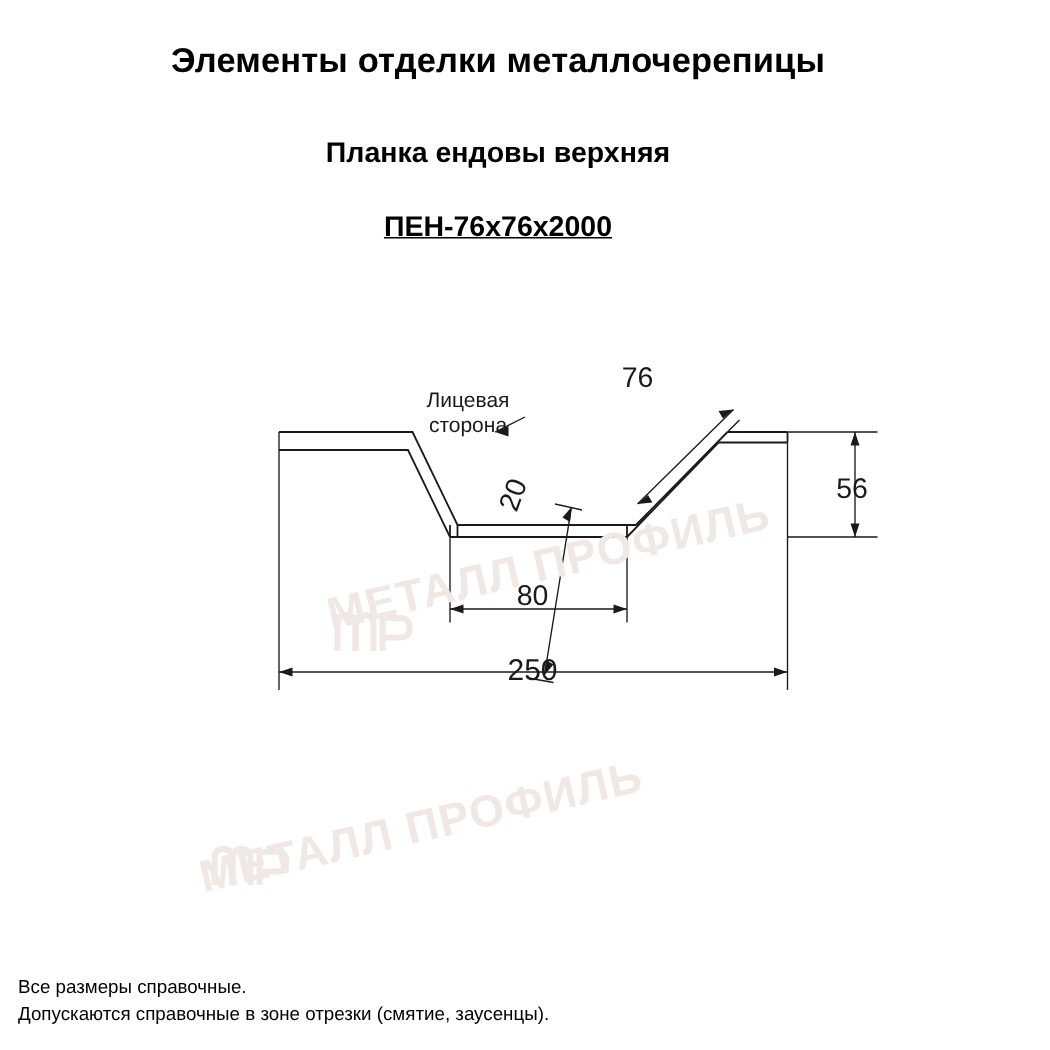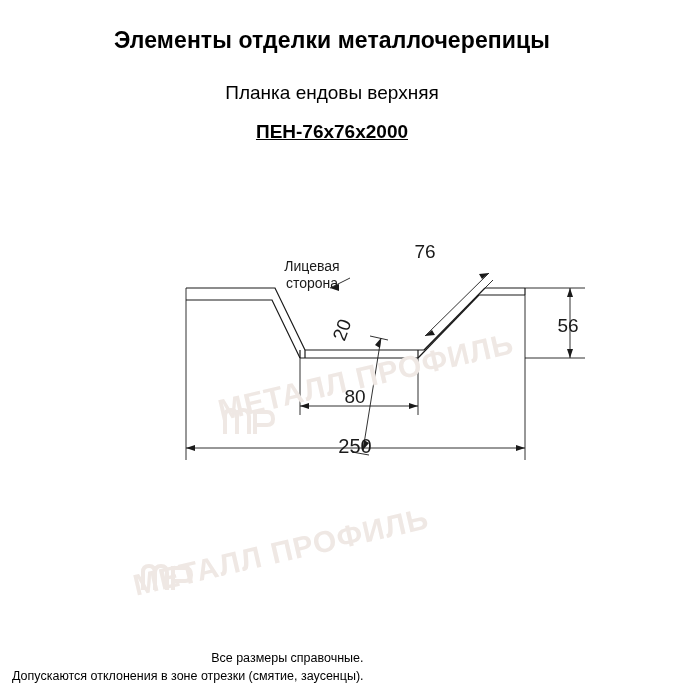--- a/index.html
+++ b/index.html
@@ -26,22 +26,22 @@
   }
   .main-title {
     font-size: 23px;
     font-weight: bold;
     letter-spacing: 0.1px;
     margin: 0;
     line-height: 1.25;
   }
   .sub-title {
     font-size: 19px;
-    font-weight: normal;
-    margin: 4px;
+    font-weight: bold;
+    margin: 14px;
     padding-top: 22px;
     line-height: 1.25;
   }
   .code-title {
     font-size: 19px;
     font-weight: bold;
     margin: 0;
     padding-top: 11px;
     line-height: 1.25;
     text-decoration: underline;
@@ -58,21 +58,20 @@
   }
   .footer {
     position: absolute;
     left: 12px;
     bottom: 14px;
     font-size: 12.5px;
     line-height: 1.5;
   }
   .footer div {
     white-space: nowrap;
-    text-align: right;
   }
   .wm {
     position: absolute;
     font-family: "Liberation Sans", sans-serif;
     font-weight: bold;
     color: #efe8e4;
     font-size: 30px;
     letter-spacing: 1px;
     white-space: nowrap;
     pointer-events: none;
@@ -182,15 +181,15 @@
         <text x="425" y="98" font-size="19" text-anchor="middle">76</text>
         <text x="348" y="172" font-size="19" text-anchor="middle" transform="rotate(-70 348 172)">20</text>
         <text x="312" y="111" font-size="14" text-anchor="middle">Лицевая</text>
         <text x="312" y="128" font-size="14" text-anchor="middle">сторона</text>
       </g>
     </svg>
   </div>
 
   <div class="footer">
     <div>Все размеры справочные.</div>
-    <div>Допускаются отклонения в зоне отрезки (смятие, заусенцы).</div>
+    <div>Допускаются справочные в зоне отрезки (смятие, заусенцы).</div>
   </div>
 </div>
 
 </body></html>

